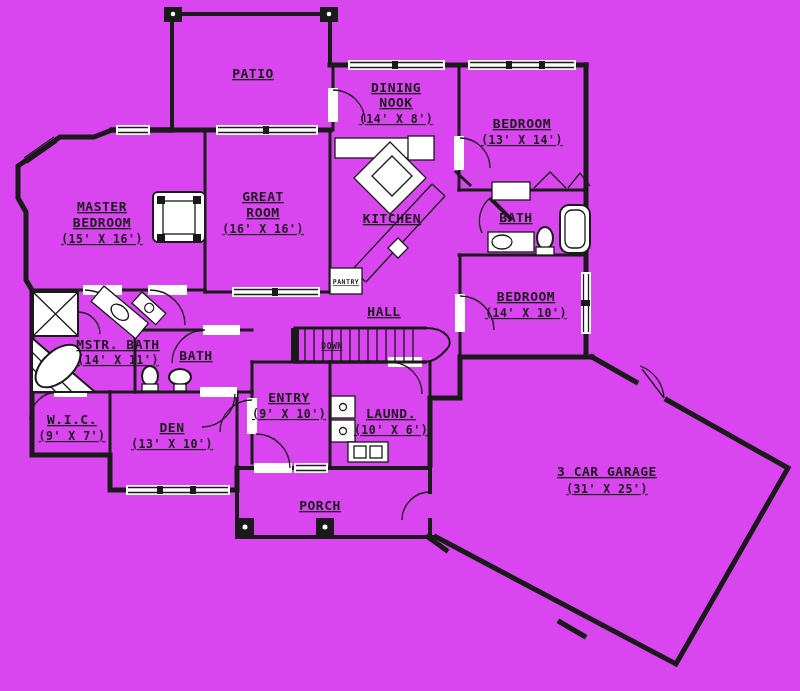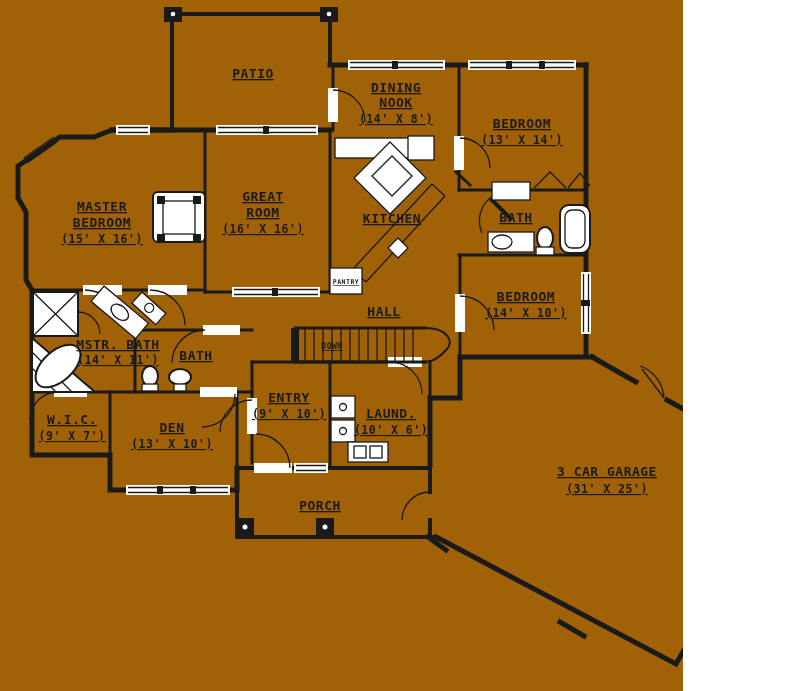--- a/index.html
+++ b/index.html
@@ -1,16 +1,16 @@
 <!DOCTYPE html>
 <html><head>
 <meta charset="utf-8">
 <style>
   html,body{margin:0;padding:0;background:#ffffff;}
-  .plan-wrap{width:683px;height:691px;background:#a16207;position:relative;overflow:hidden;}
+  .plan-wrap{width:800px;height:691px;background:#d946ef;position:relative;overflow:hidden;}
   svg{display:block;}
   .wall-ext{stroke:#1a1a1a;stroke-width:5;fill:none;stroke-linecap:square;}
   .wall-patio{stroke:#1a1a1a;stroke-width:4;fill:none;stroke-linecap:square;}
   .wall-int{stroke:#1a1a1a;stroke-width:3;fill:none;stroke-linecap:square;}
   .thin{stroke:#1a1a1a;stroke-width:1.3;fill:none;}
   .fix{stroke:#1a1a1a;stroke-width:2;fill:#ffffff;}
   .fix-thin{stroke:#1a1a1a;stroke-width:1.3;fill:#ffffff;}
   .gap{fill:#ffffff;stroke:none;}
   .mull{fill:#1a1a1a;stroke:none;}
   .lbl{font-family:"DejaVu Sans Mono","Liberation Mono",monospace;font-weight:bold;fill:#1a1a1a;

